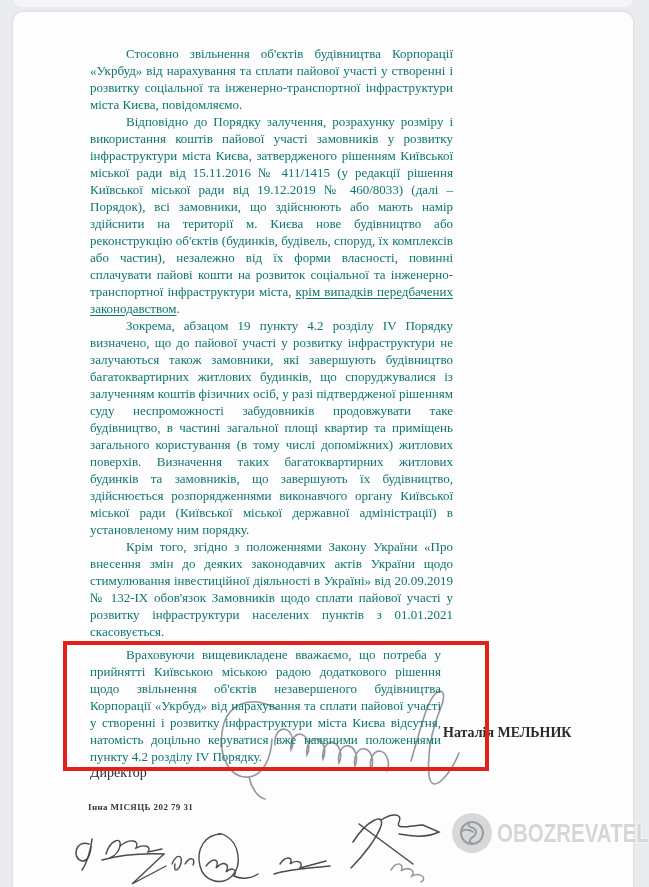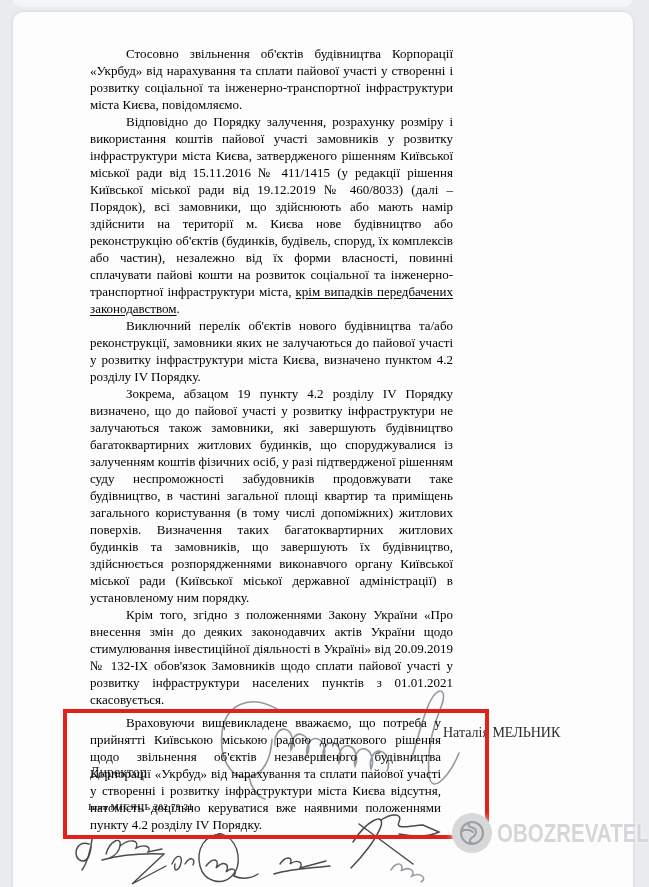--- a/index.html
+++ b/index.html
@@ -14,37 +14,37 @@
     background:#f4f5f8;border-radius:0 0 9px 9px;
   }
   .page{
     position:absolute;left:13px;top:12px;width:620px;height:875px;
     background:#fdfdfd;border-radius:10px 10px 0 0;
     box-shadow:0 0 3px rgba(120,125,140,.25);
   }
   .doc-body{
     position:absolute;left:0;top:0;width:516px;
     padding:33px 76px 0 77px;box-sizing:border-box;
-    color:#000000;font-size:13px;line-height:17px;
+    color:#0f766e;font-size:13px;line-height:17px;
     text-align:justify;
   }
   .para{margin:0;text-indent:36px;hyphens:none;}
   .para .u{text-decoration:underline;text-underline-offset:2px;text-decoration-thickness:1px;}
   .para.boxed{
     position:relative;z-index:3;
     border:4px solid #e32119;
     margin:1px -36px 0 -27px;
     padding:1px 44px 2px 23px;
     background:transparent;
   }
   .sig-role{
     position:absolute;left:77px;top:713px;font-size:14px;color:#2b2b2b;margin-top:40px;
   }
   .sig-name{
-    position:absolute;left:430px;top:713px;font-size:14px;color:#2b2b2b;white-space:nowrap;
+    position:absolute;left:430px;top:713px;font-size:14px;color:#2b2b2b;white-space:nowrap;font-weight:bold;
   }
   .sig-big{position:absolute;left:202px;top:675px;z-index:2;}
   .footer-contact{
     position:absolute;left:75px;top:790px;
     font-size:9px;font-weight:600;letter-spacing:.4px;color:#3a3a3a;white-space:nowrap;font-family:Liberation Serif, serif;
   }
   .bottom-sig{position:absolute;z-index:1;}
   .watermark{position:absolute;left:439px;top:801px;z-index:4;display:flex;align-items:center;}
   .wm-circle{
     width:40px;height:40px;border-radius:50%;
@@ -67,21 +67,20 @@
 
 <div class="viewport">
 
   <div class="prev-card-edge"></div>
 
   <div class="page">
 
     <div class="doc-body">
         <div class="para"><span>Стосовно звільнення об'єктів будівництва Корпорації «Укрбуд» від нарахування та сплати пайової участі у створенні і розвитку соціальної та інженерно-транспортної інфраструктури міста Києва, повідомляємо.</span></div>
         <div class="para"><span>Відповідно до Порядку залучення, розрахунку розміру і використання коштів пайової участі замовників у розвитку інфраструктури міста Києва, затвердженого рішенням Київської міської ради від 15.11.2016 № 411/1415 (у редакції рішення Київської міської ради від 19.12.2019 № 460/8033) (далі – Порядок), всі замовники, що здійснюють або мають намір здійснити на території м. Києва нове будівництво або реконструкцію об'єктів (будинків, будівель, споруд, їх комплексів або частин), незалежно від їх форми власності, повинні сплачувати пайові кошти на розвиток соціальної та інженерно-транспортної інфраструктури міста, </span><span class="u">крім випадків передбачених законодавством</span><span>.</span></div>
-        <div class="para"><span>Виключний перелік об'єктів нового будівництва та/або реконструкції, замовники яких не залучаються до пайової участі у розвитку інфраструктури міста Києва, визначено пунктом 4.2 розділу IV Порядку.</span></div>
         <div class="para"><span>Зокрема, абзацом 19 пункту 4.2 розділу IV Порядку визначено, що до пайової участі у розвитку інфраструктури не залучаються також замовники, які завершують будівництво багатоквартирних житлових будинків, що споруджувалися із залученням коштів фізичних осіб, у разі підтвердженої рішенням суду неспроможності забудовників продовжувати таке будівництво, в частині загальної площі квартир та приміщень загального користування (в тому числі допоміжних) житлових поверхів. Визначення таких багатоквартирних житлових будинків та замовників, що завершують їх будівництво, здійснюється розпорядженнями виконавчого органу Київської міської ради (Київської міської державної адміністрації) в установленому ним порядку.</span></div>
         <div class="para"><span>Крім того, згідно з положеннями Закону України «Про внесення змін до деяких законодавчих актів України щодо стимулювання інвестиційної діяльності в Україні» від 20.09.2019 № 132-ІХ обов'язок Замовників щодо сплати пайової участі у розвитку інфраструктури населених пунктів з 01.01.2021 скасовується.</span></div>
         <div class="para boxed"><span>Враховуючи вищевикладене вважаємо, що потреба у прийнятті Київською міською радою додаткового рішення щодо звільнення об'єктів незавершеного будівництва Корпорації «Укрбуд» від нарахування та сплати пайової участі у створенні і розвитку інфраструктури міста Києва відсутня, натомість доцільно керуватися вже наявними положеннями пункту 4.2 розділу IV Порядку.</span></div>
       </div>
 
     <div class="sig-role">Директор</div>
     <div class="sig-name">Наталія МЕЛЬНИК</div>
 
     <svg class="sig-big" width="252" height="118" viewBox="0 0 252 118" fill="none" stroke="#9298a0" stroke-width="1.6" stroke-linecap="round">
       <path d="M62,22 C34,6 10,18 7,46 C4,72 16,92 34,90 C48,88 56,72 57,52"></path>

